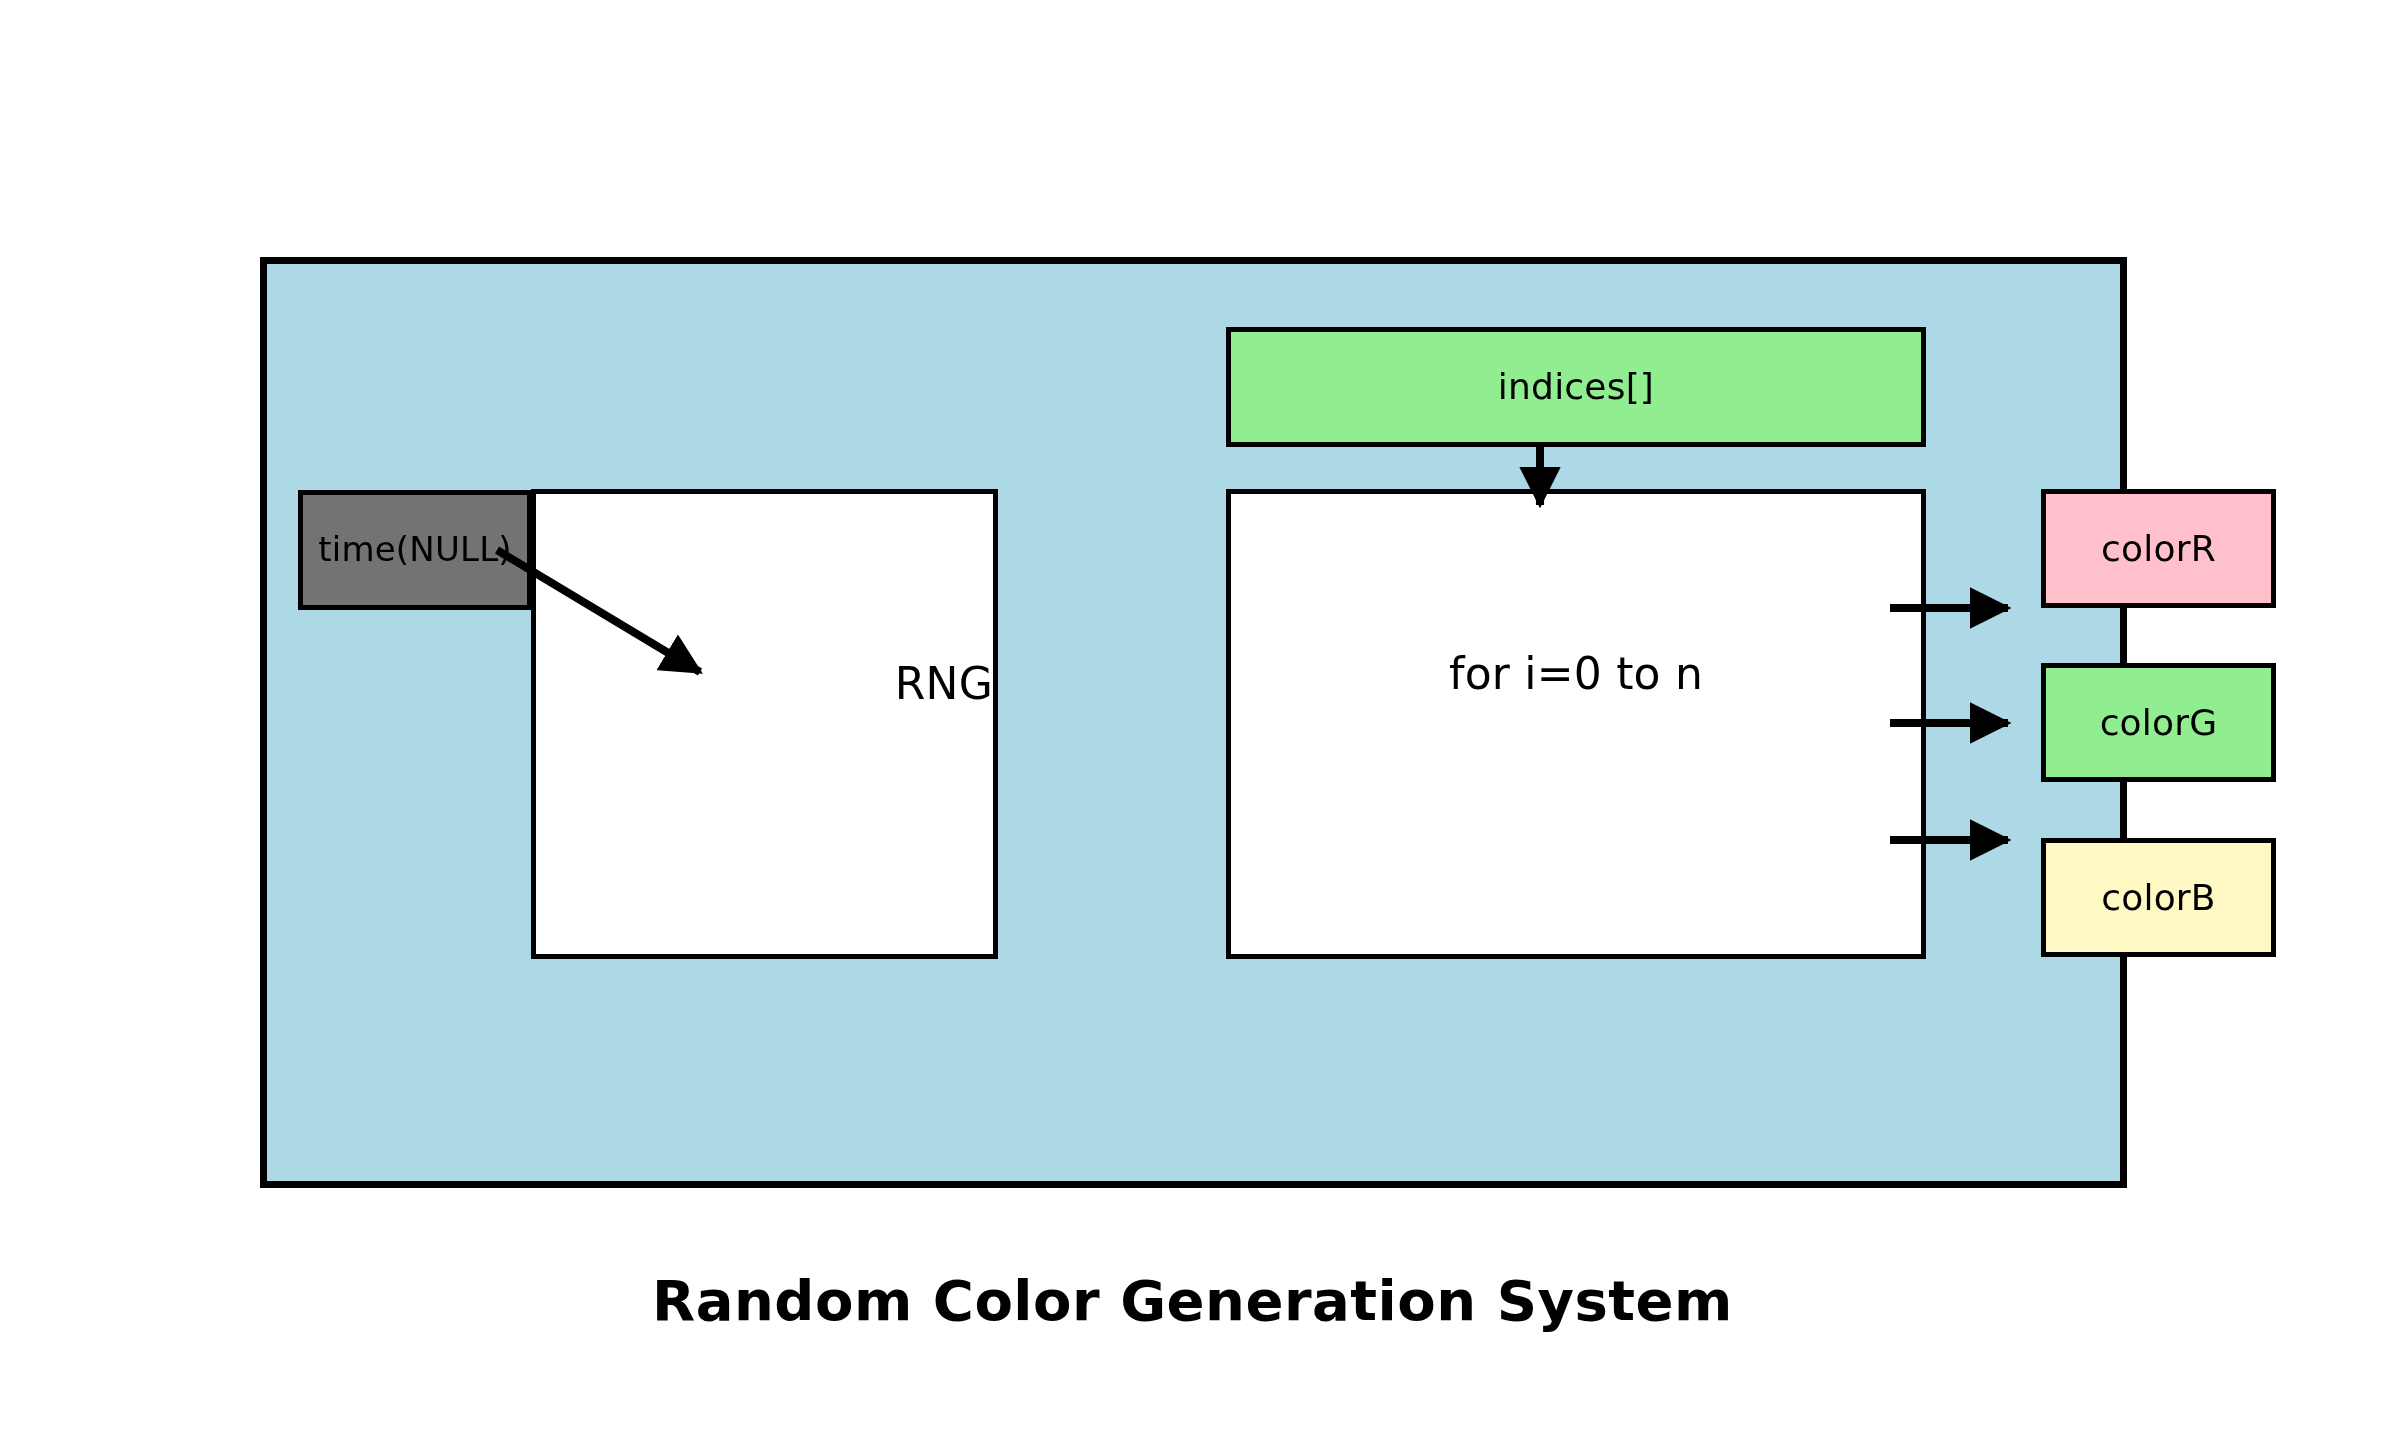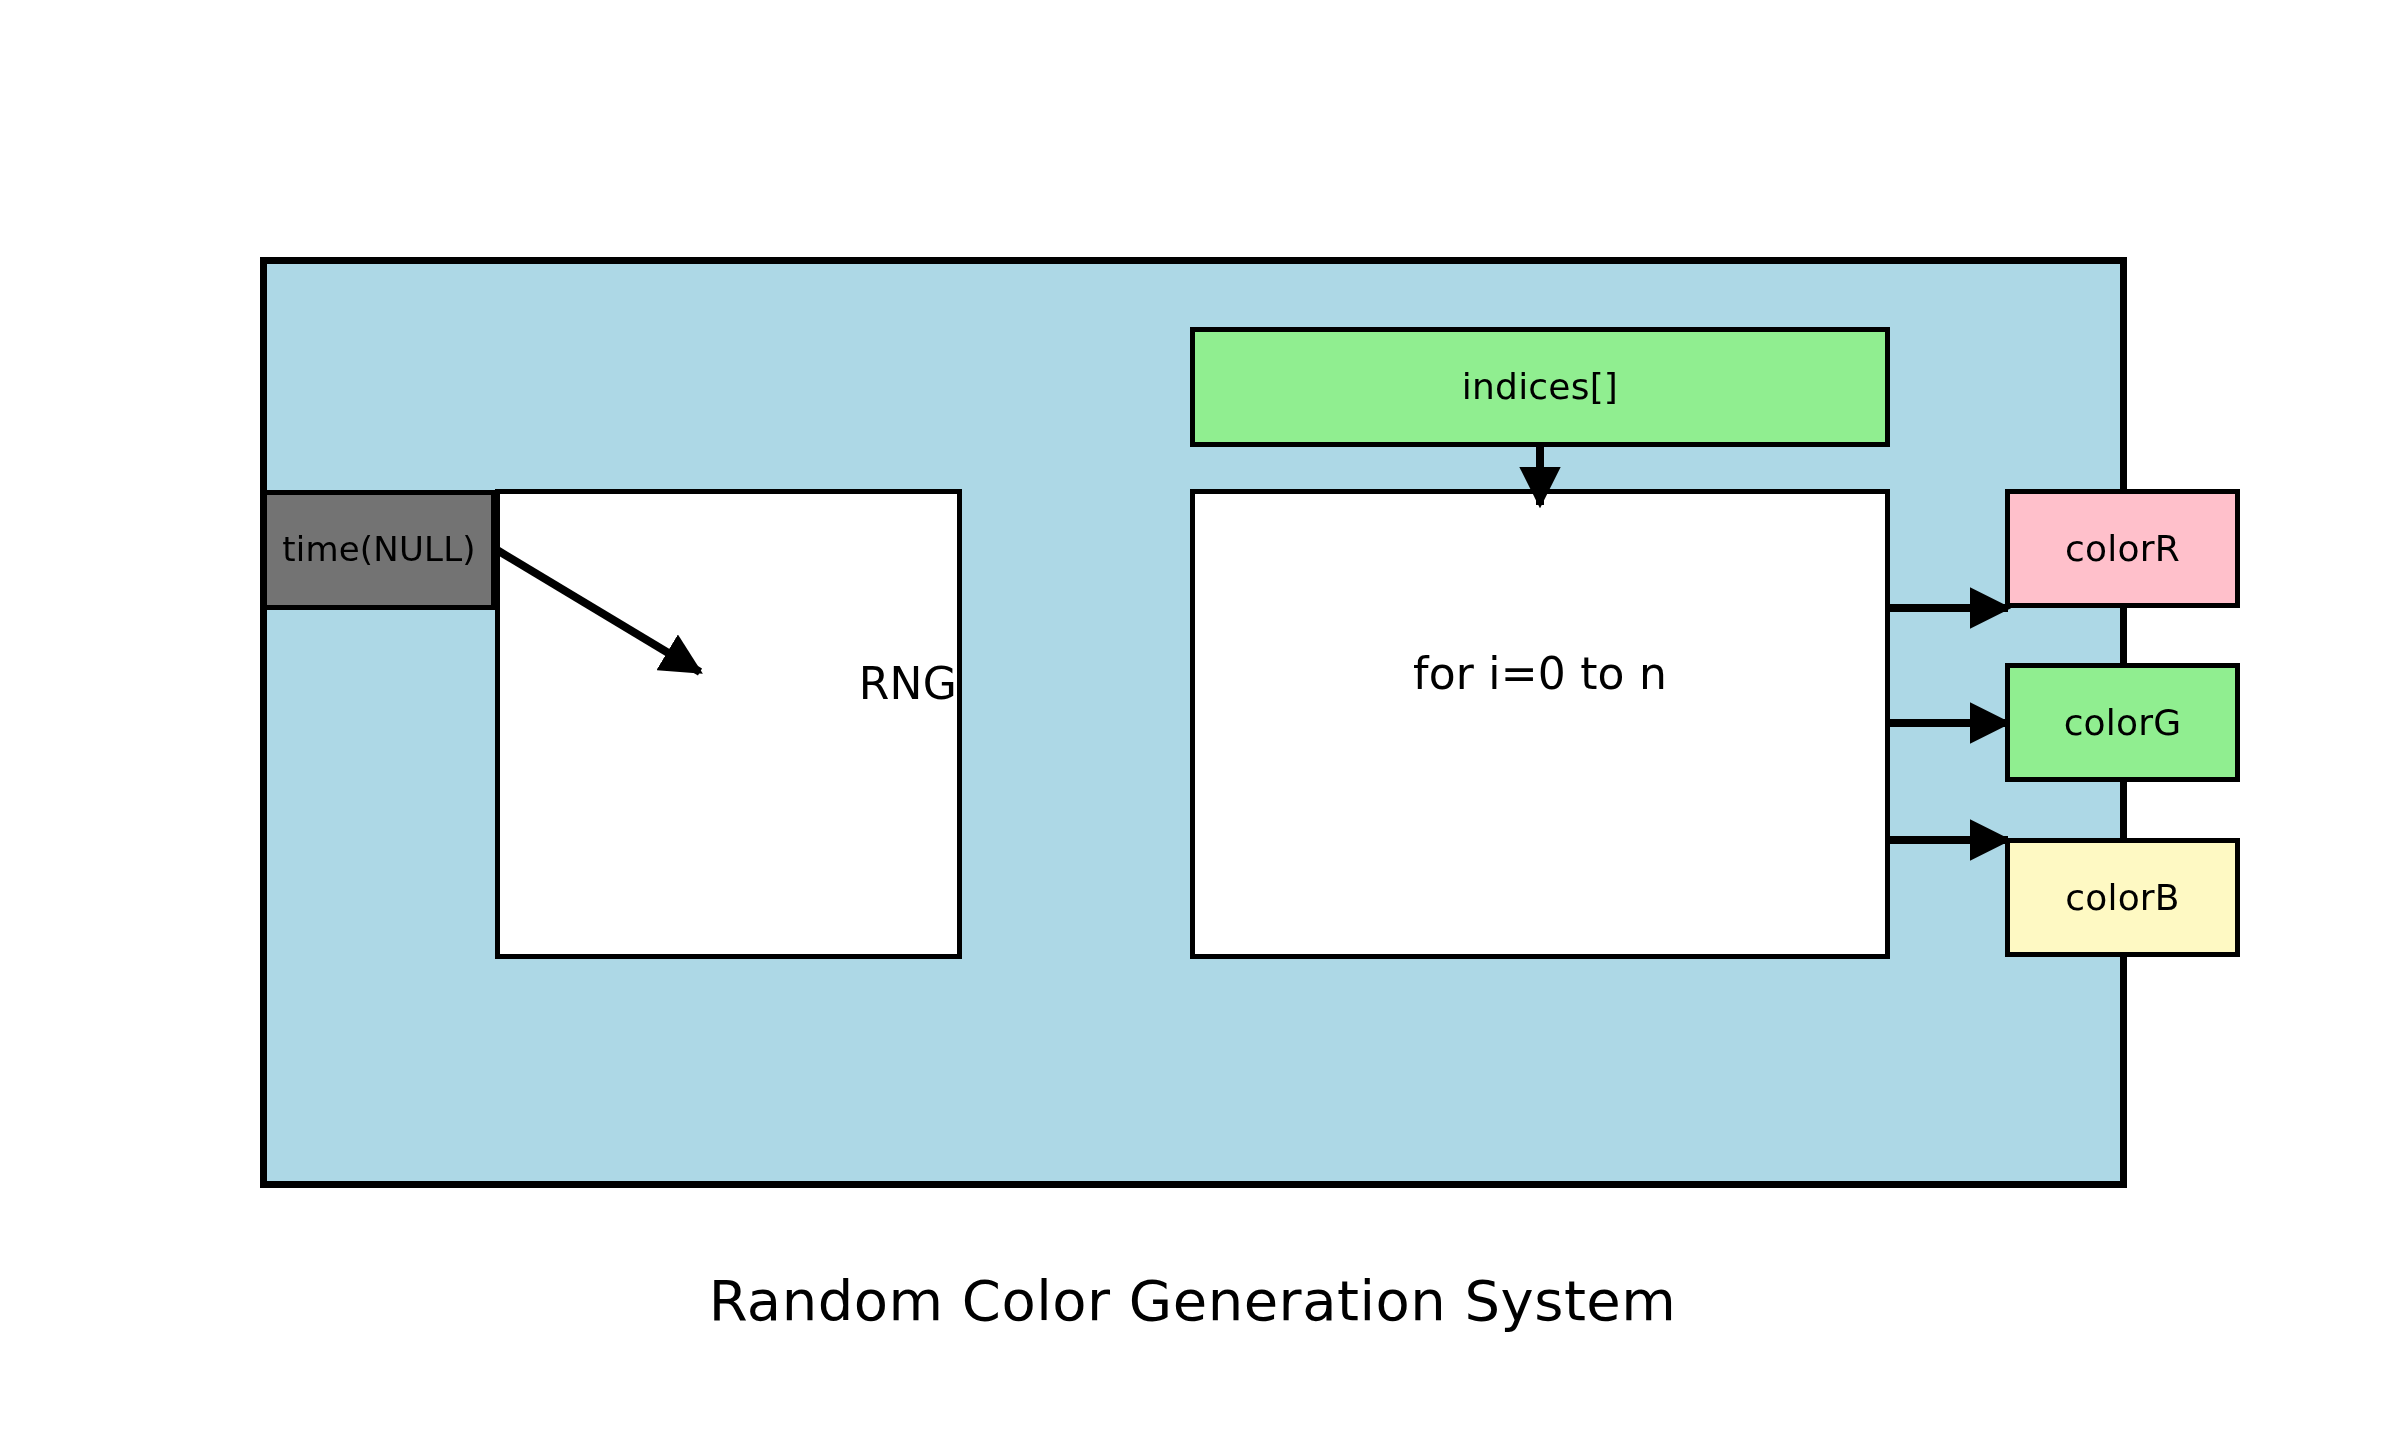--- a/index.html
+++ b/index.html
@@ -40,20 +40,21 @@
     box-sizing: border-box;
     border: 5px solid #000000;
     display: flex;
     align-items: center;
     justify-content: center;
     font-size: 38px;
     color: #000000;
     line-height: 1.1;
     letter-spacing: 0.2px;
     white-space: nowrap;
+    margin-left: 36px;
   }
 
   
   .rng-box {
     left: 495px;
     top: 489px;
     width: 467px;
     height: 470px;
     background: #ffffff;
     align-items: center;
@@ -133,21 +134,21 @@
   }
 
   
   .caption {
     position: absolute;
     left: 0;
     top: 1268px;
     width: 2385px;
     text-align: center;
     font-size: 56px;
-    font-weight: normal;
+    font-weight: bold;
     color: #000000;
     letter-spacing: 0.5px;
   }
 </style>
 </head>
 <body>
 
 <div id="canvas">
 
   <div class="system-box"></div>

